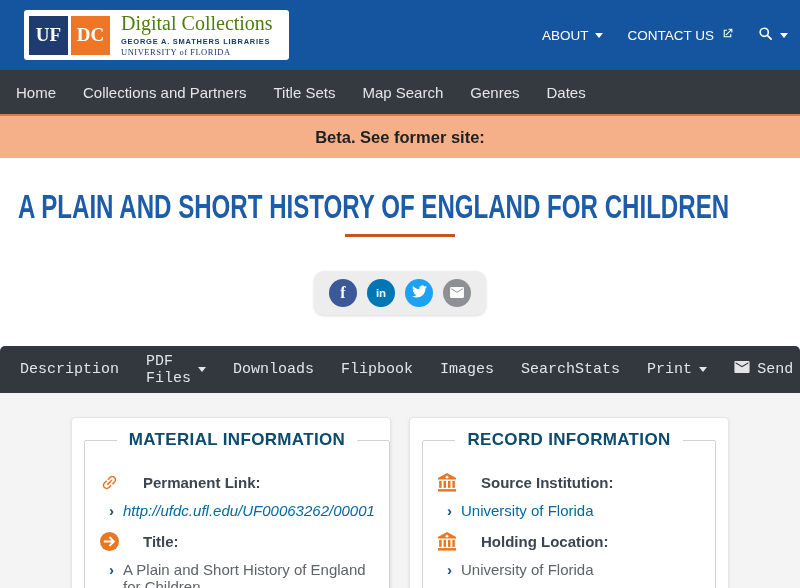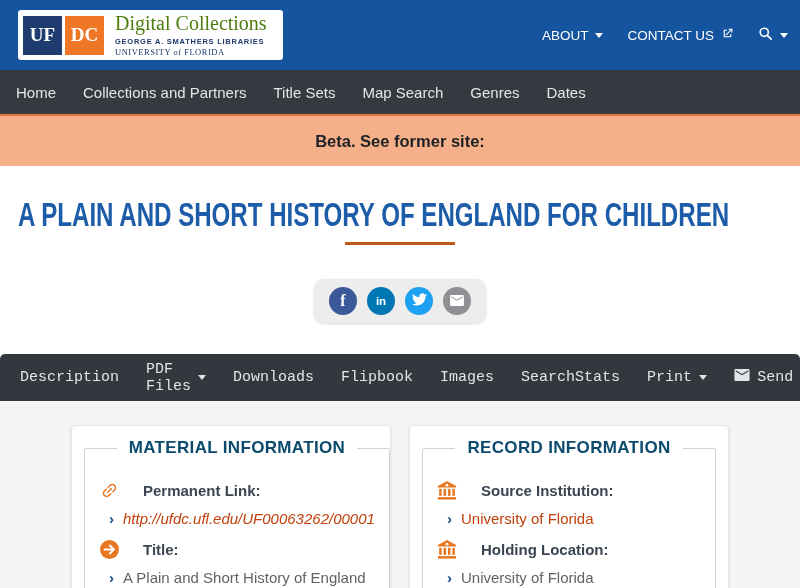--- a/index.html
+++ b/index.html
@@ -5,21 +5,21 @@
   * { box-sizing: border-box; }
   html,body { margin:0; padding:0; }
   body {
     width:800px; height:588px; overflow:hidden;
     font-family:"Liberation Sans", sans-serif; background:#fff;
   }
   a { text-decoration:none; cursor:pointer; }
 
   
   .top-header { height:70px; background:#15549e; display:flex; align-items:center;
-    justify-content:space-between; padding:0 12px 0 18px; }
+    justify-content:space-between; padding:0 12px 0 24px; }
   .logo { background:#fff; border-radius:3px; display:flex; align-items:center;
     padding:5px 16px 5px 5px; gap:11px; height:50px; cursor:pointer; }
   .logo-squares { display:flex; gap:3px; }
   .sq { width:39px; height:39px; display:flex; align-items:center; justify-content:center;
     color:#fff; font-family:"Liberation Serif", serif; font-weight:bold; font-size:19px; }
   .sq-uf { background:#1e3c70; }
   .sq-dc { background:#ee7624; }
   .lt1 { font-family:"Liberation Serif", serif; color:#4d7c0f; font-size:20px; line-height:1.05; }
   .lt2 { font-size:7.5px; font-weight:bold; color:#1d3a6d; letter-spacing:0.1em; margin-top:3px; }
   .lt3 { font-family:"Liberation Serif", serif; font-size:8.5px; color:#1d3a6d;
@@ -28,21 +28,21 @@
   .header-menu a { color:#fff; display:flex; align-items:center; gap:7px; }
   .caret { width:0; height:0; border-left:4px solid transparent; border-right:4px solid transparent;
     border-top:5px solid #fff; display:inline-block; }
 
   
   .main-nav { height:44px; background:#343a40; display:flex; align-items:center;
     gap:27px; padding:0 16px; font-size:15px; }
   .main-nav a { color:#e4e6e8; }
 
   
-  .beta-banner { height:52px; background:#f5b08a; border-top:2px solid #e2763b;
+  .beta-banner { height:44px; background:#f5b08a; border-top:2px solid #e2763b;
     display:flex; align-items:center; justify-content:center;
     font-size:16.5px; font-weight:bold; color:#1d2124; }
   .beta-banner a { color:#1a62b8; margin-left:7px; }
 
   
   .title-section { background:#fff; padding-top:32px; }
   .item-title { margin:0 0 0 18px; font-size:33px; line-height:1; color:#1d5ca8;
     white-space:nowrap; transform:scaleX(0.73); transform-origin:left center;
     font-weight:bold; }
   .title-underline { width:110px; height:3px; background:#c2571b; margin:11px auto 0; }
@@ -73,21 +73,21 @@
     box-shadow:0 1px 3px rgba(0,0,0,0.10); padding:12px 12px 30px; }
   fieldset { border:1px solid #d2d2d2; border-radius:2px; margin:0; padding:10px 14px 26px; }
   legend { margin:0 auto; padding:0 12px; font-size:17px; font-weight:bold; color:#0c4a6e;
     letter-spacing:0.02em; text-align:center; }
   .field-row { display:flex; align-items:center; gap:24px; margin-top:13px; }
   .field-icon { width:20px; flex:0 0 20px; display:flex; justify-content:center; }
   .field-label { font-weight:bold; font-size:15px; color:#3b4652; }
   .value-row { display:flex; gap:9px; margin:10px 0 0 10px; align-items:baseline; }
   .chev { color:#1a4e8a; font-size:15px; font-weight:bold; line-height:1; }
   .value { font-size:15px; color:#5f6368; }
-  .value-link { color:#c2410c; }
+  .value-link { color:#0369a1; }
   .value-italic { font-style:italic; }
 </style>
 </head>
 <body>
 
 <header class="top-header">
   <div class="logo">
     <div class="logo-squares">
       <span class="sq sq-uf">UF</span>
       <span class="sq sq-dc">DC</span>

